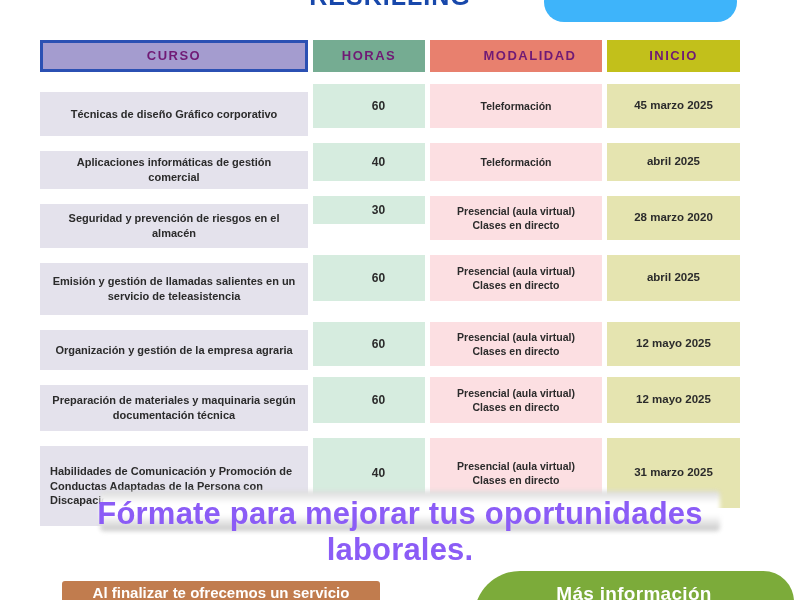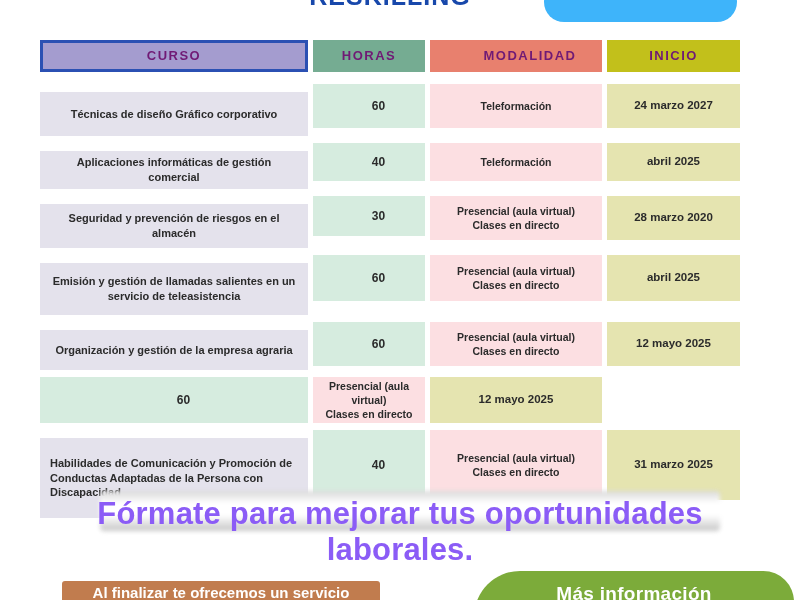--- a/index.html
+++ b/index.html
@@ -61,33 +61,33 @@
       <div class="cell hcell h-curso">CURSO</div>
       <div class="cell hcell h-horas">HORAS</div>
       <div class="cell hcell h-modalidad">MODALIDAD</div>
       <div class="cell hcell h-inicio">INICIO</div>
     </div>
 
     <div class="trow">
       <div class="cell c-curso" style="height:44px">Técnicas de diseño Gráfico corporativo</div>
       <div class="cell c-horas" style="height:44px">60</div>
       <div class="cell c-modalidad" style="height:44px">Teleformación</div>
-      <div class="cell c-inicio" style="height:44px">24 marzo 2027</div>
+      <div class="cell c-inicio" style="height:44px">45 marzo 2025</div>
     </div>
 
     <div class="trow">
       <div class="cell c-curso" style="height:38px">Aplicaciones informáticas de gestión comercial</div>
       <div class="cell c-horas" style="height:38px">40</div>
       <div class="cell c-modalidad" style="height:38px">Teleformación</div>
       <div class="cell c-inicio" style="height:38px">abril 2025</div>
     </div>
 
     <div class="trow">
       <div class="cell c-curso" style="height:44px">Seguridad y prevención de riesgos en el almacén</div>
-      <div class="cell c-horas" style="height:40px">30</div>
+      <div class="cell c-horas" style="height:28px">30</div>
       <div class="cell c-modalidad" style="height:44px">Presencial (aula virtual)
 Clases en directo</div>
       <div class="cell c-inicio" style="height:44px">28 marzo 2020</div>
     </div>
 
     <div class="trow">
       <div class="cell c-curso" style="height:52px">Emisión y gestión de llamadas salientes en un servicio de teleasistencia</div>
       <div class="cell c-horas" style="height:46px">60</div>
       <div class="cell c-modalidad" style="height:46px">Presencial (aula virtual)
 Clases en directo</div>
@@ -96,20 +96,21 @@
 
     <div class="trow">
       <div class="cell c-curso" style="height:40px">Organización y gestión de la empresa agraria</div>
       <div class="cell c-horas" style="height:44px">60</div>
       <div class="cell c-modalidad" style="height:44px">Presencial (aula virtual)
 Clases en directo</div>
       <div class="cell c-inicio" style="height:44px">12 mayo 2025</div>
     </div>
 
     <div class="trow">
+      <div class="cell c-curso" style="height:46px">Preparación de materiales y maquinaria según documentación técnica</div>
       <div class="cell c-horas" style="height:46px">60</div>
       <div class="cell c-modalidad" style="height:46px">Presencial (aula virtual)
 Clases en directo</div>
       <div class="cell c-inicio" style="height:46px">12 mayo 2025</div>
     </div>
 
     <div class="trow">
       <div class="cell c-curso align-left" style="height:80px">Habilidades de Comunicación y Promoción de Conductas Adaptadas de la Persona con Discapacidad</div>
       <div class="cell c-horas" style="height:70px">40</div>
       <div class="cell c-modalidad" style="height:70px">Presencial (aula virtual)

